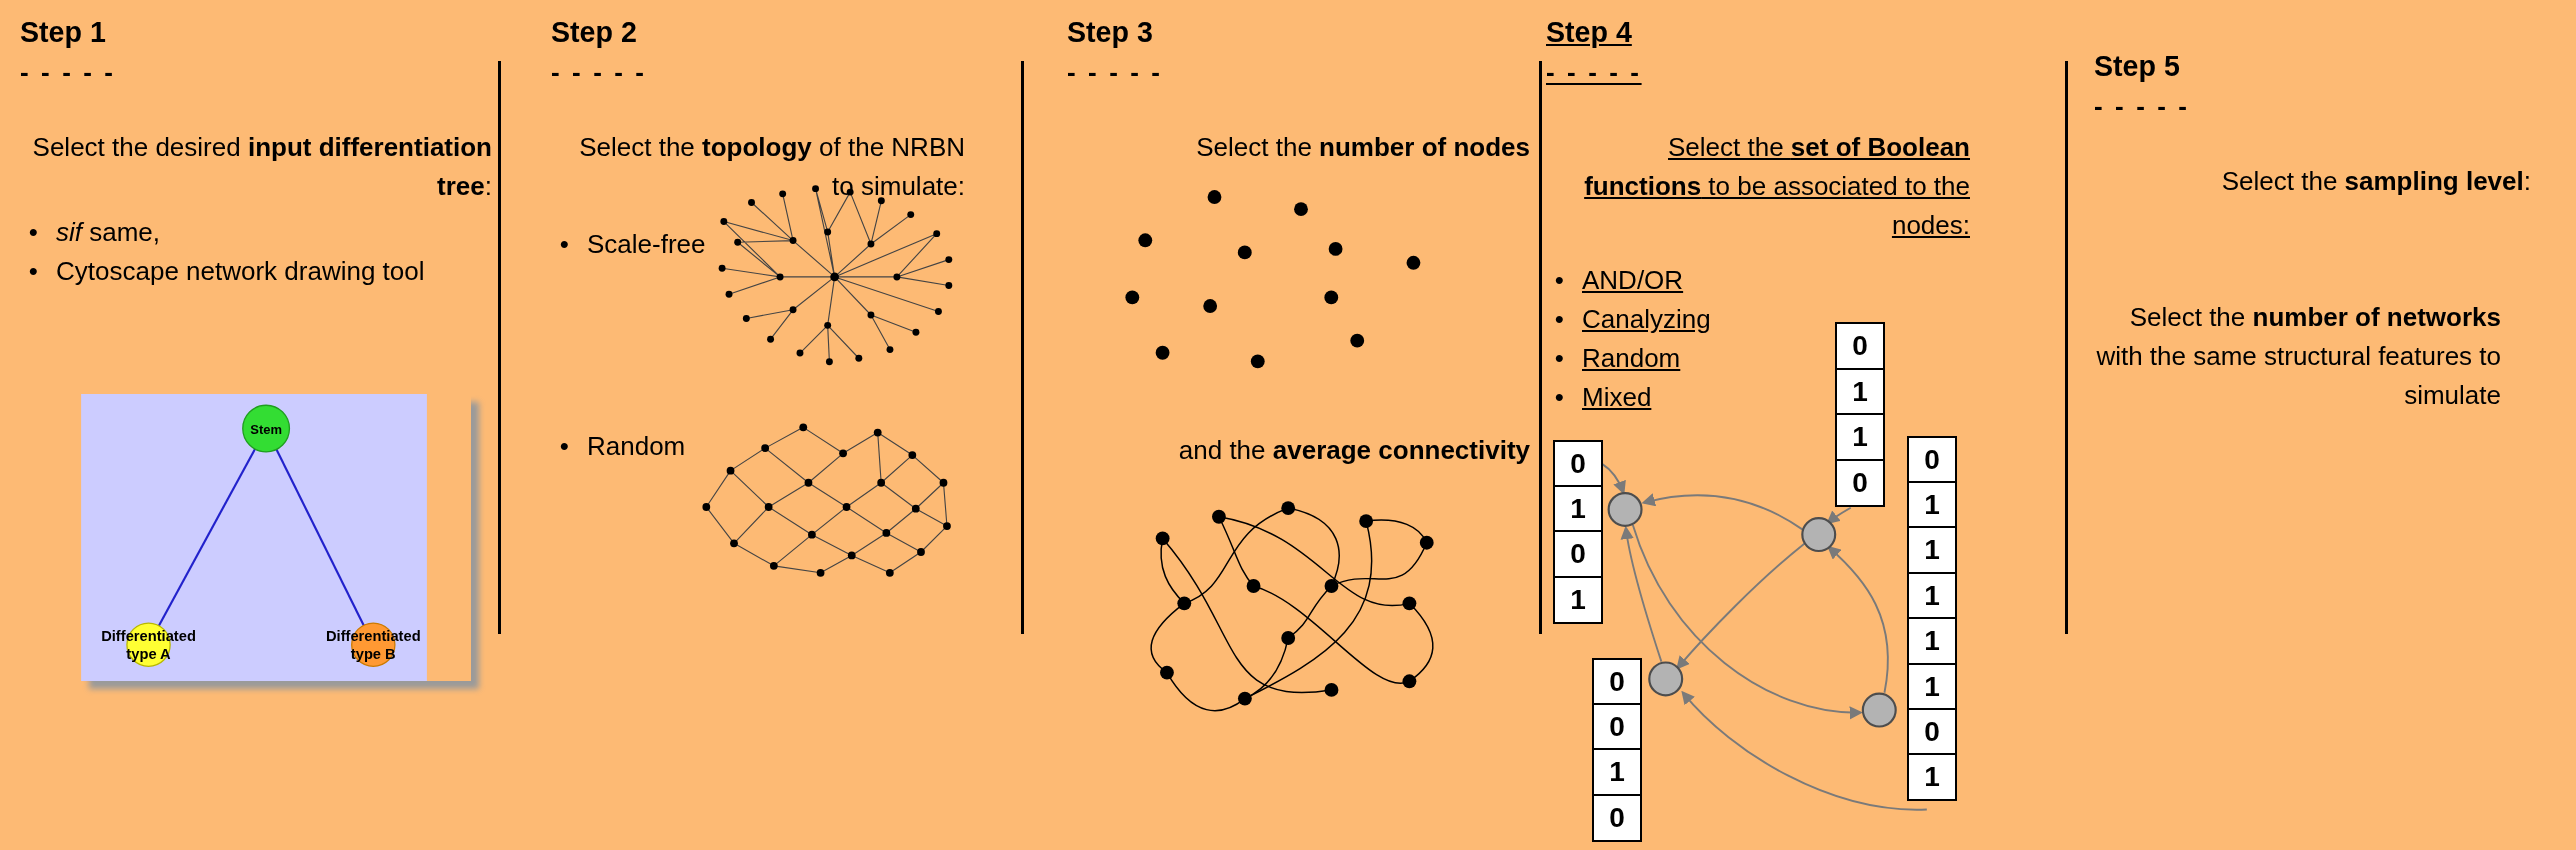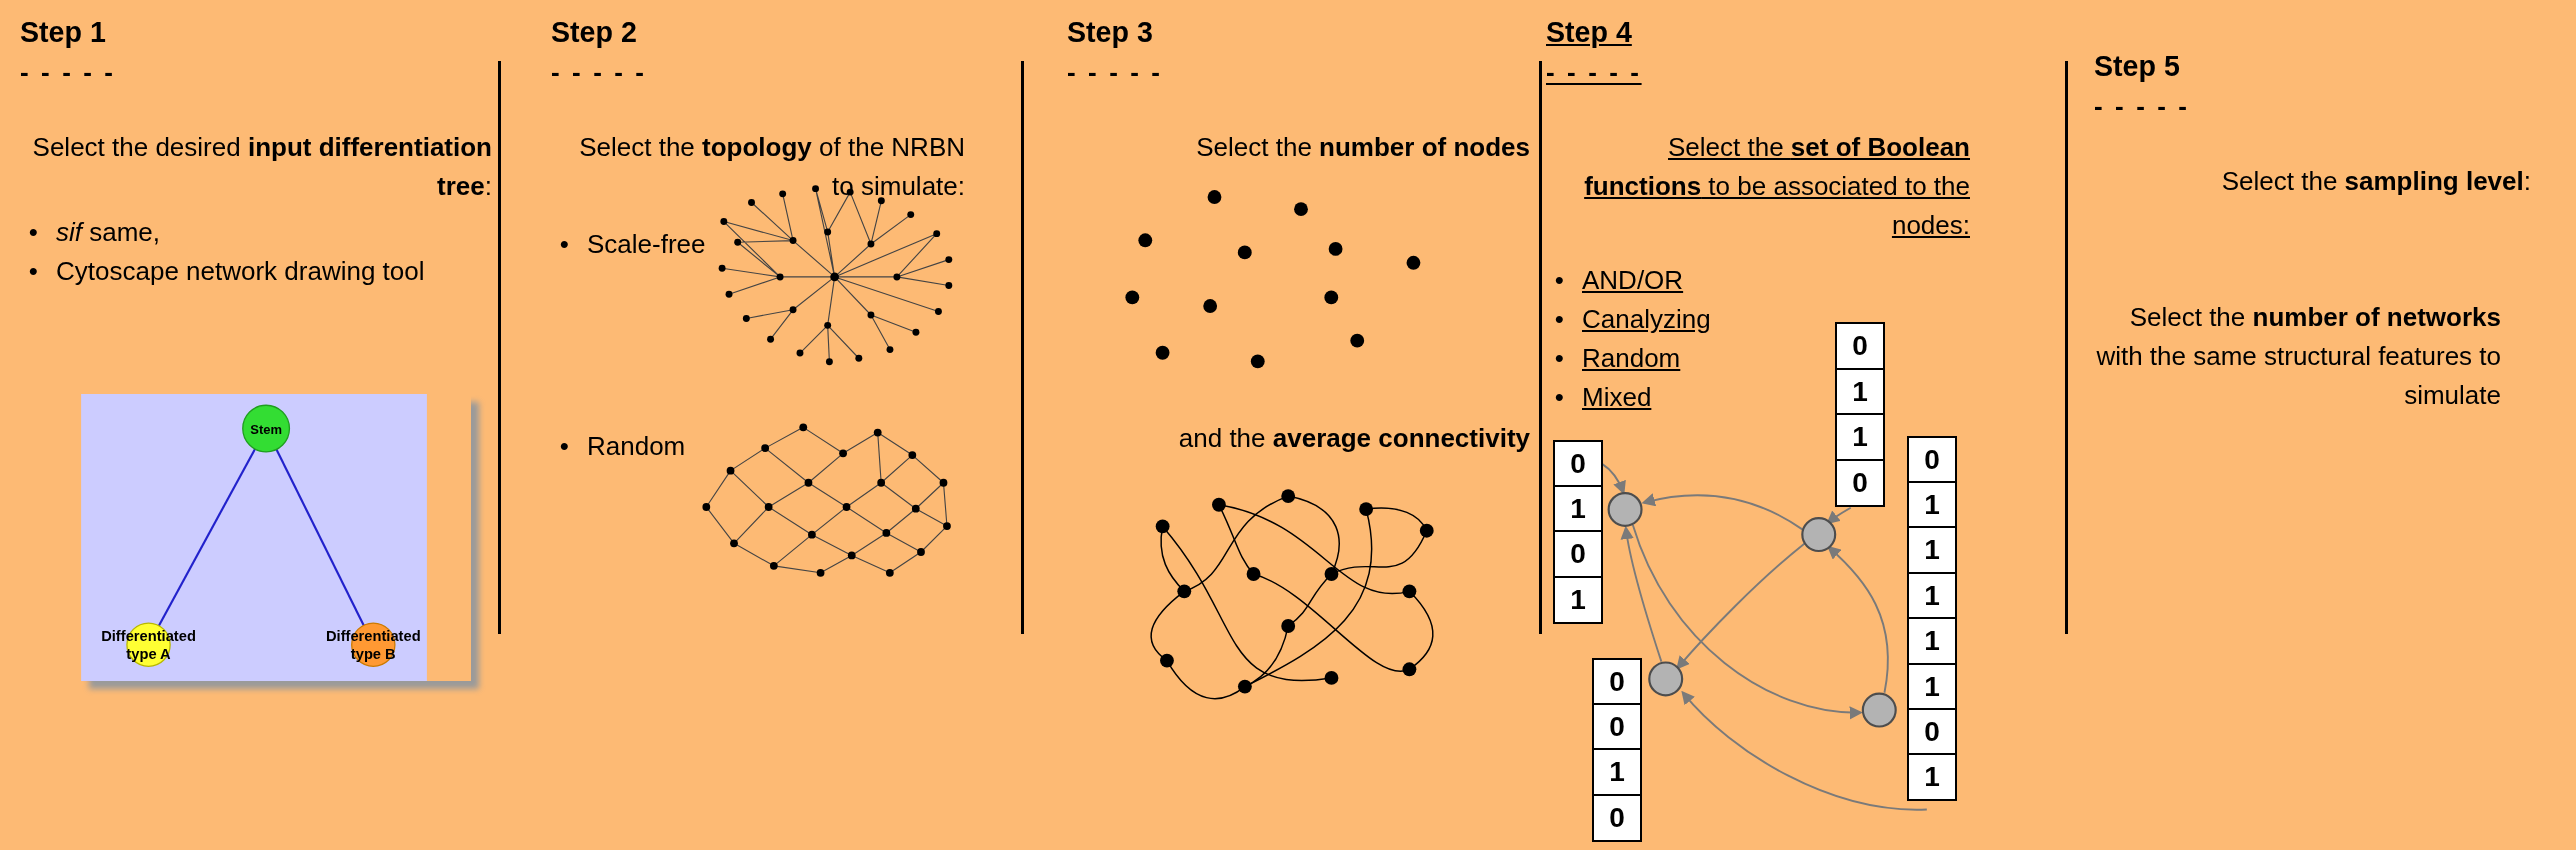--- a/index.html
+++ b/index.html
@@ -178,21 +178,21 @@
           <circle cx="255" cy="76" r="8"></circle>
           <circle cx="345" cy="92" r="8"></circle>
           <circle cx="20" cy="132" r="8"></circle>
           <circle cx="110" cy="142" r="8"></circle>
           <circle cx="250" cy="132" r="8"></circle>
           <circle cx="55" cy="196" r="8"></circle>
           <circle cx="165" cy="206" r="8"></circle>
           <circle cx="280" cy="182" r="8"></circle>
       </g>
     </svg>
-    <p class="body-text" style="margin-top:28px"><span>and the </span><b>average connectivity</b></p>
+    <p class="body-text" style="margin-top:40px"><span>and the </span><b>average connectivity</b></p>
     <svg class="tangle-img" width="394" height="260" viewBox="0 0 455 300">
       <g stroke="#000" stroke-width="1.7" fill="none">
         <path d="M55,65 C150,175 120,260 250,240"></path>
         <path d="M120,40 C240,60 260,160 340,140"></path>
         <path d="M200,30 C120,60 140,120 80,140"></path>
         <path d="M290,45 C320,160 240,205 150,250"></path>
         <path d="M360,70 C330,140 300,95 250,120"></path>
         <path d="M80,140 C40,170 28,198 60,220"></path>
         <path d="M160,120 C230,140 300,250 340,230"></path>
         <path d="M250,120 C222,148 228,160 200,180"></path>

